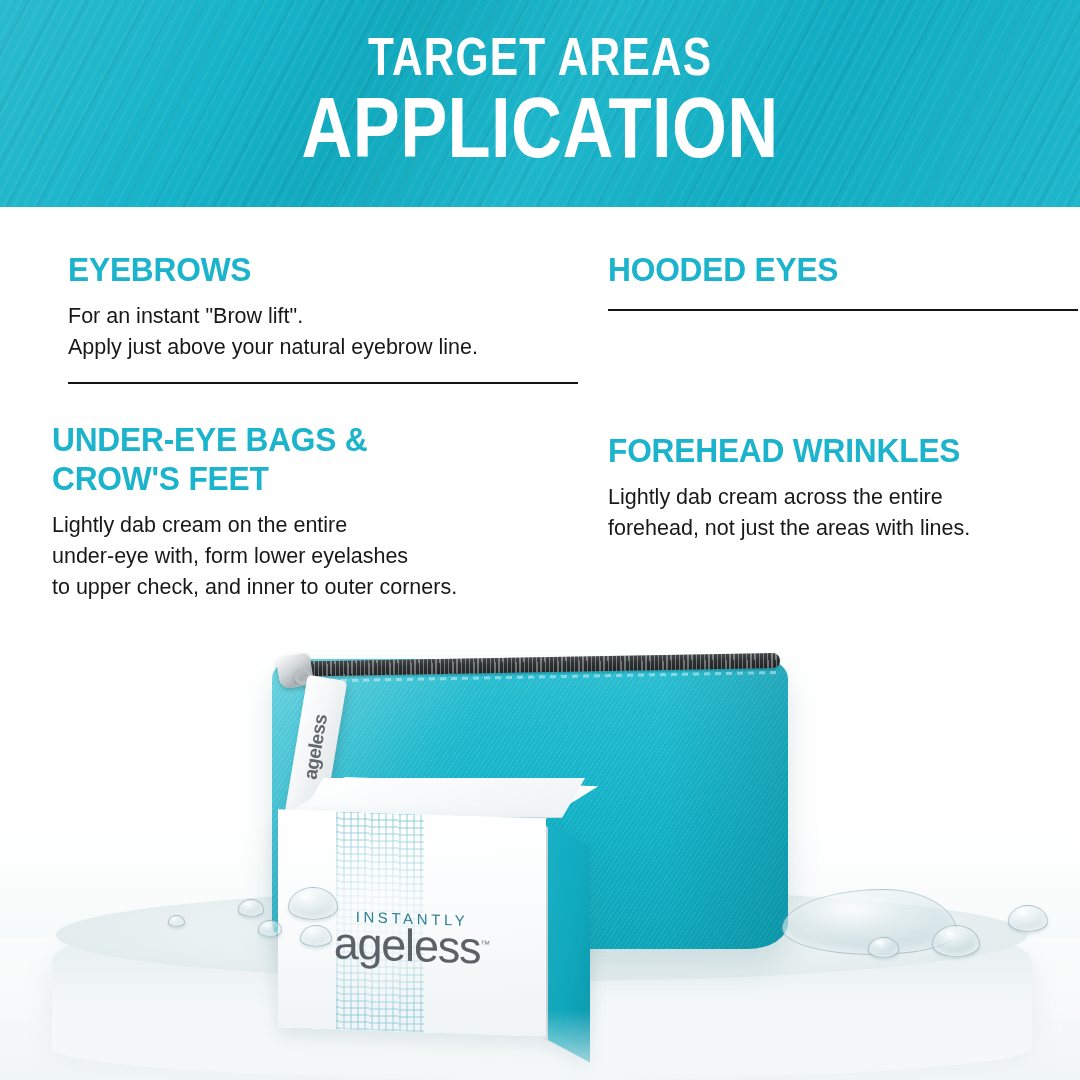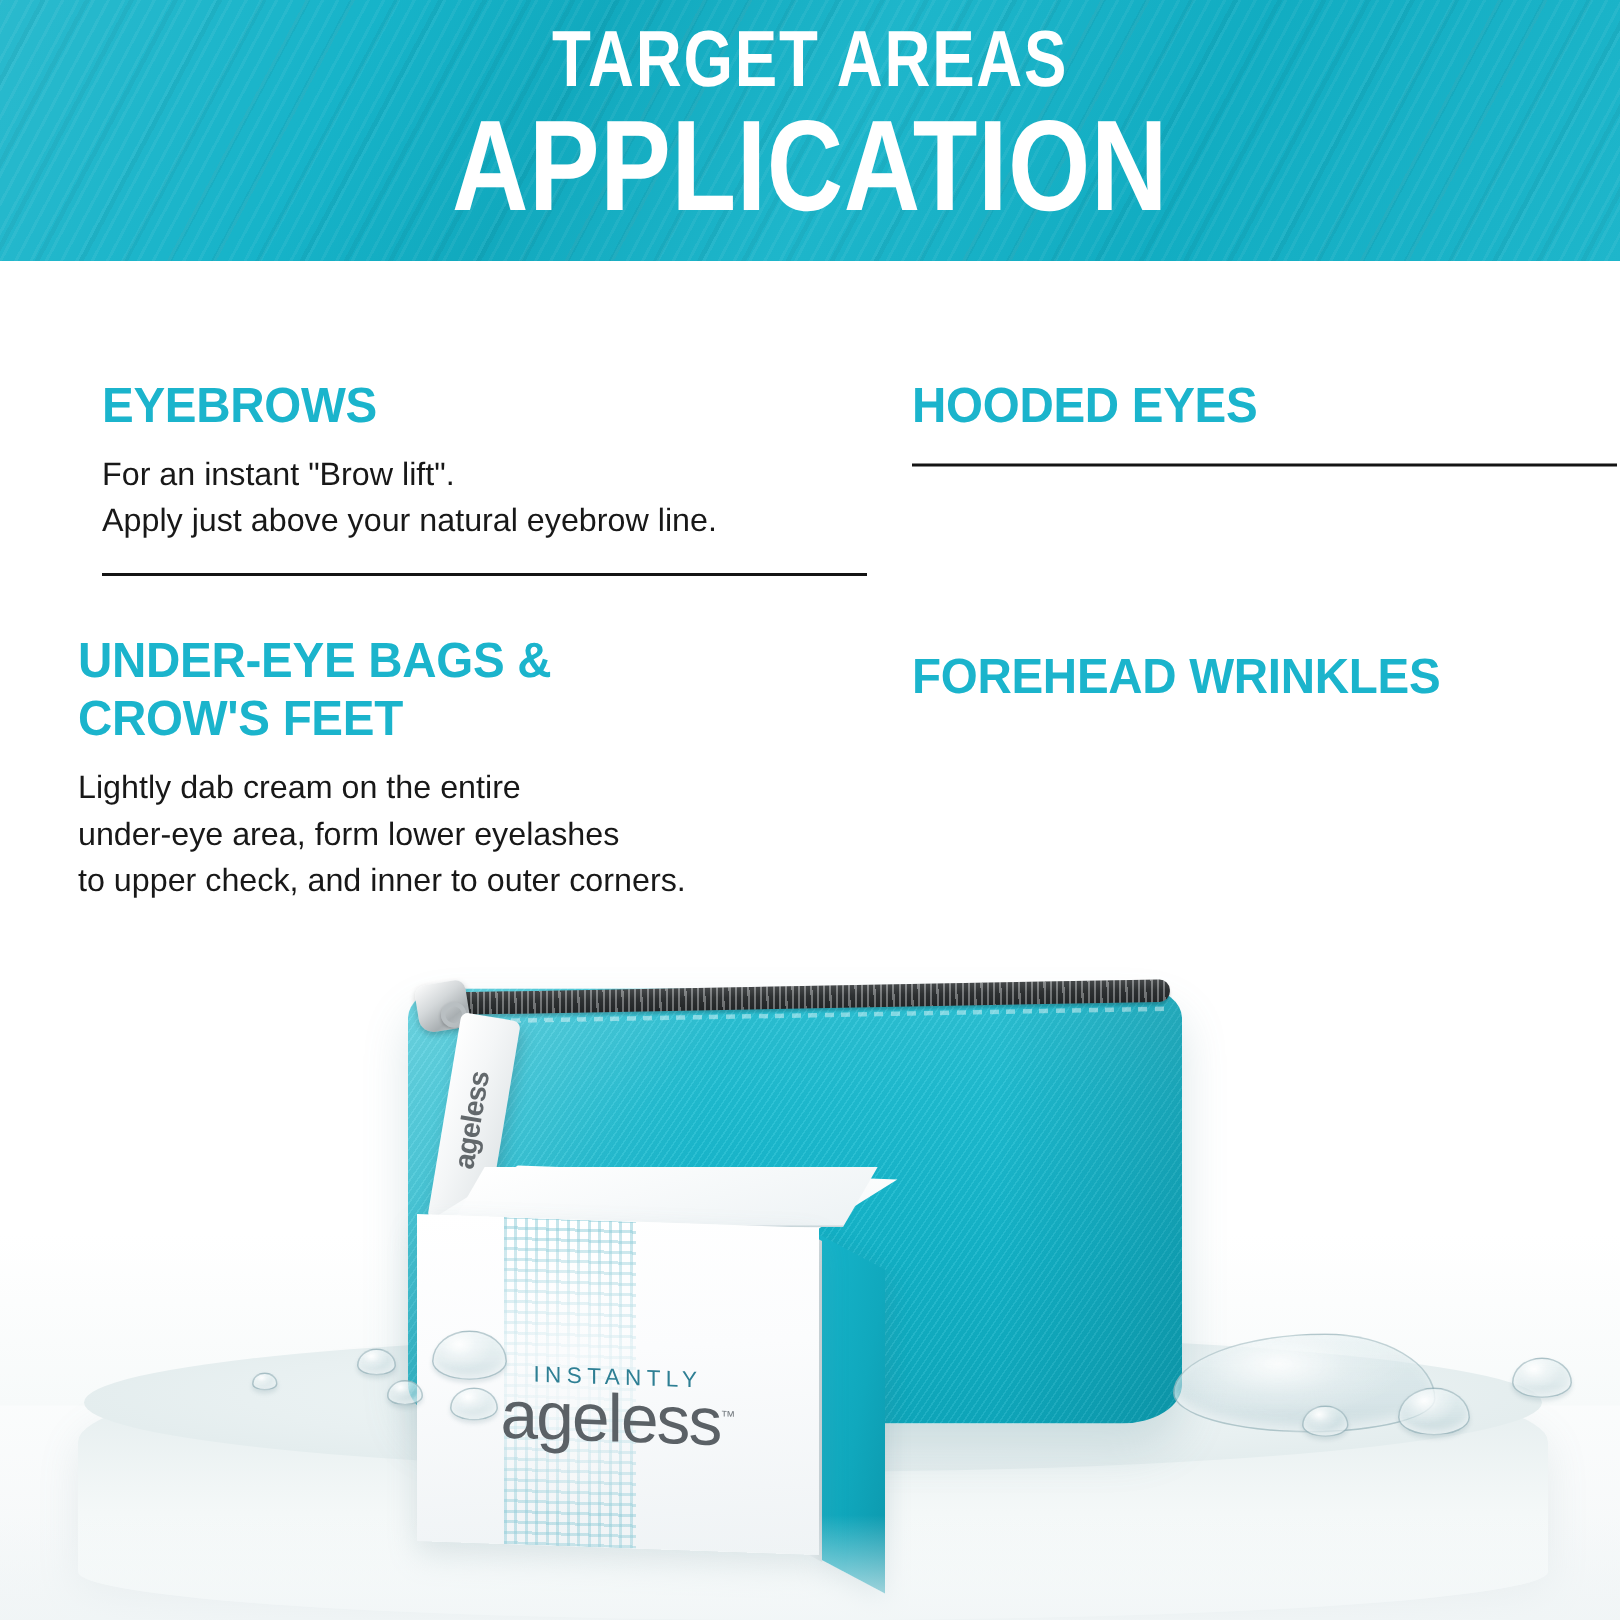--- a/index.html
+++ b/index.html
@@ -14,21 +14,21 @@
   .page {
     position:relative;
     width:1080px; height:1080px;
     background:#ffffff;
     overflow:hidden;
   }
 
   
   .banner {
     position:absolute; left:0; top:0;
-    width:1080px; height:174px;
+    width:1080px; height:207px;
     background:#12b2c8;
     overflow:hidden;
   }
   .banner-texture {
     position:absolute; inset:-40px;
     background:
       repeating-linear-gradient(118deg,
         rgba(255,255,255,0.055) 0px,
         rgba(255,255,255,0.055) 2px,
         rgba(0,0,0,0.0) 2px,
@@ -386,35 +386,37 @@
         <div class="sec-head">EYEBROWS</div>
         <div class="sec-body">For an instant "Brow lift".
 Apply just above your natural eyebrow line.</div>
         <div class="divider"></div>
       </div>
 
       <div class="blk-2">
         <div class="sec-head wrap" style="white-space:pre-line;">UNDER-EYE BAGS &amp;
 CROW'S FEET</div>
         <div class="sec-body">Lightly dab cream on the entire
-under-eye area, form lower eyelashes
+under-eye with, form lower eyelashes
 to upper check, and inner to outer corners.</div>
       </div>
 
     </div>
 
     <div class="col col-right">
 
       <div class="blk-1">
         <div class="sec-head">HOODED EYES</div>
         <div class="divider"></div>
       </div>
 
       <div class="blk-2r">
         <div class="sec-head">FOREHEAD WRINKLES</div>
+        <div class="sec-body">Lightly dab cream across the entire
+forehead, not just the areas with lines.</div>
       </div>
 
     </div>
 
   </div>
 
   <div class="scene">
 
     <div class="backdrop-wall"></div>
 

